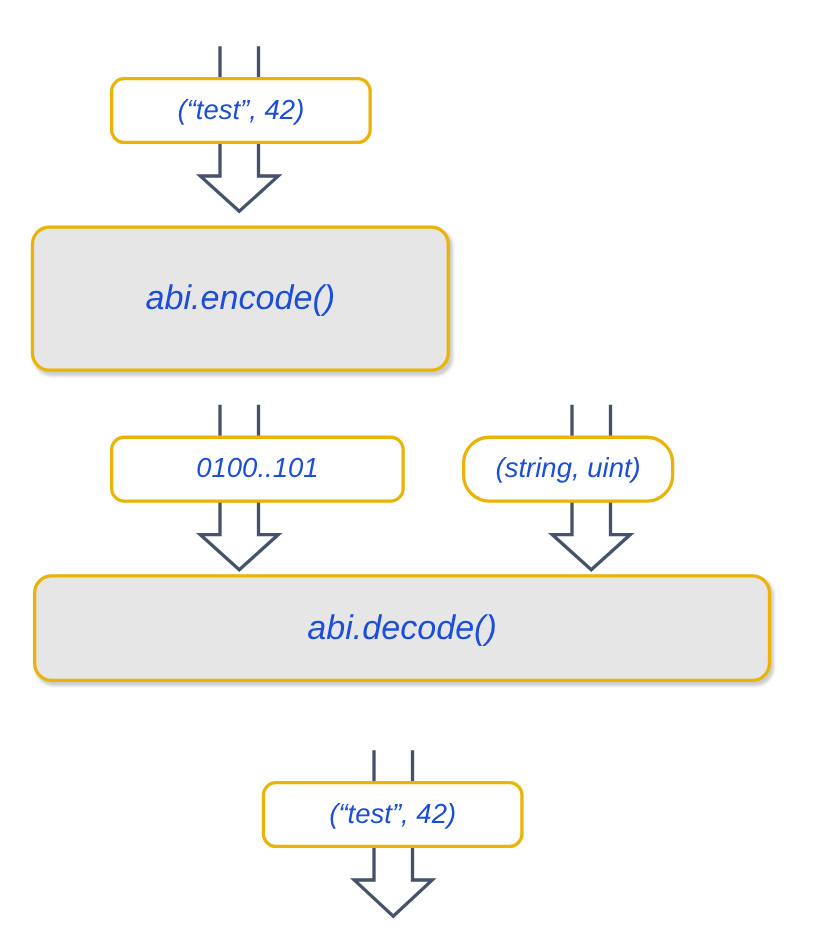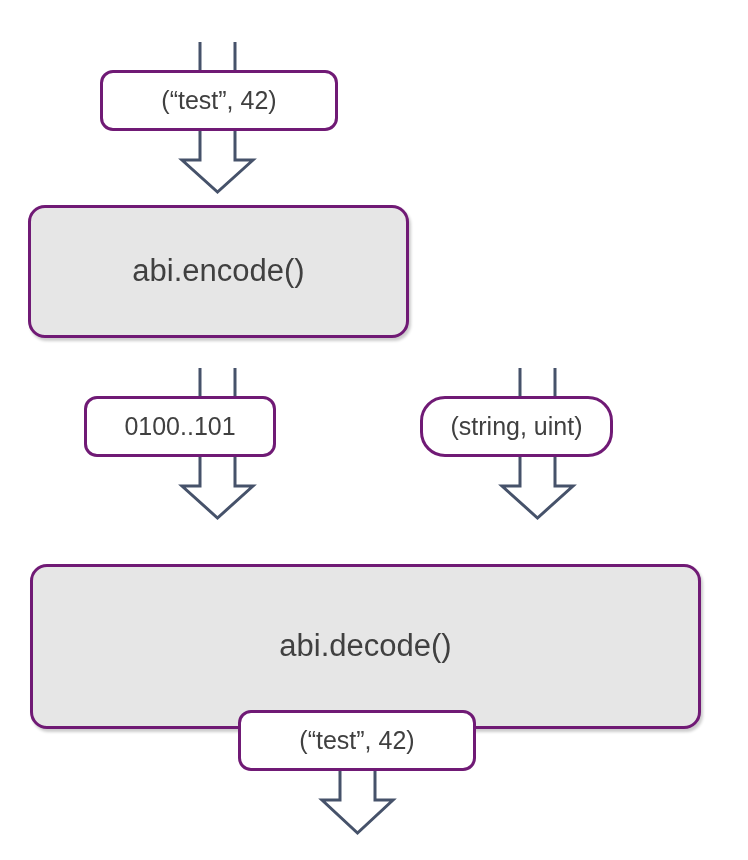--- a/index.html
+++ b/index.html
@@ -24,43 +24,44 @@
     top: 0;
     width: 748px;
     height: 860px;
   }
   .node {
     position: absolute;
     display: flex;
     align-items: center;
     justify-content: center;
     box-sizing: border-box;
-    border: 3px solid #701a75;
+    border: 3px solid #eab308;
     border-radius: 13px;
-    color: #404040;
+    color: #1d4ed8;
     text-align: center;
     line-height: 1.1;
     white-space: nowrap;
+    font-style: italic;
   }
   .node.data {
     background: #ffffff;
     font-size: 25px;
   }
   .node.process {
     background: #e6e6e6;
     font-size: 31px;
     box-shadow: 2px 3px 3px rgba(0,0,0,0.20);
     border-radius: 17px;
   }
   
   #node-input-tuple   { left: 100px; top: 70px;  width: 238px; height: 61px; }
   #node-encode        { left: 28px;  top: 205px; width: 381px; height: 133px; }
-  #node-encoded-bytes { left: 84px; top: 396px; width: 192px; height: 61px; }
+  #node-encoded-bytes { left: 100px; top: 396px; width: 268px; height: 61px; }
   #node-type-tuple    { left: 420px; top: 396px; width: 193px; height: 61px; border-radius: 25px; }
-  #node-decode        { left: 30px;  top: 522px; width: 671px; height: 165px; margin-top: 42px; }
+  #node-decode        { left: 30px;  top: 522px; width: 671px; height: 98px; }
   #node-output-tuple  { left: 238px; top: 710px; width: 238px; height: 61px; }
 </style>
 </head>
 <body>
 
 <div id="canvas">
 
   <svg class="layer" viewBox="0 0 748 860" xmlns="http://www.w3.org/2000/svg">
 
     <path d="M 200 42 L 200 72 L 235 72 L 235 42" fill="#ffffff" stroke="#46526a" stroke-width="3" stroke-linejoin="miter"></path>

